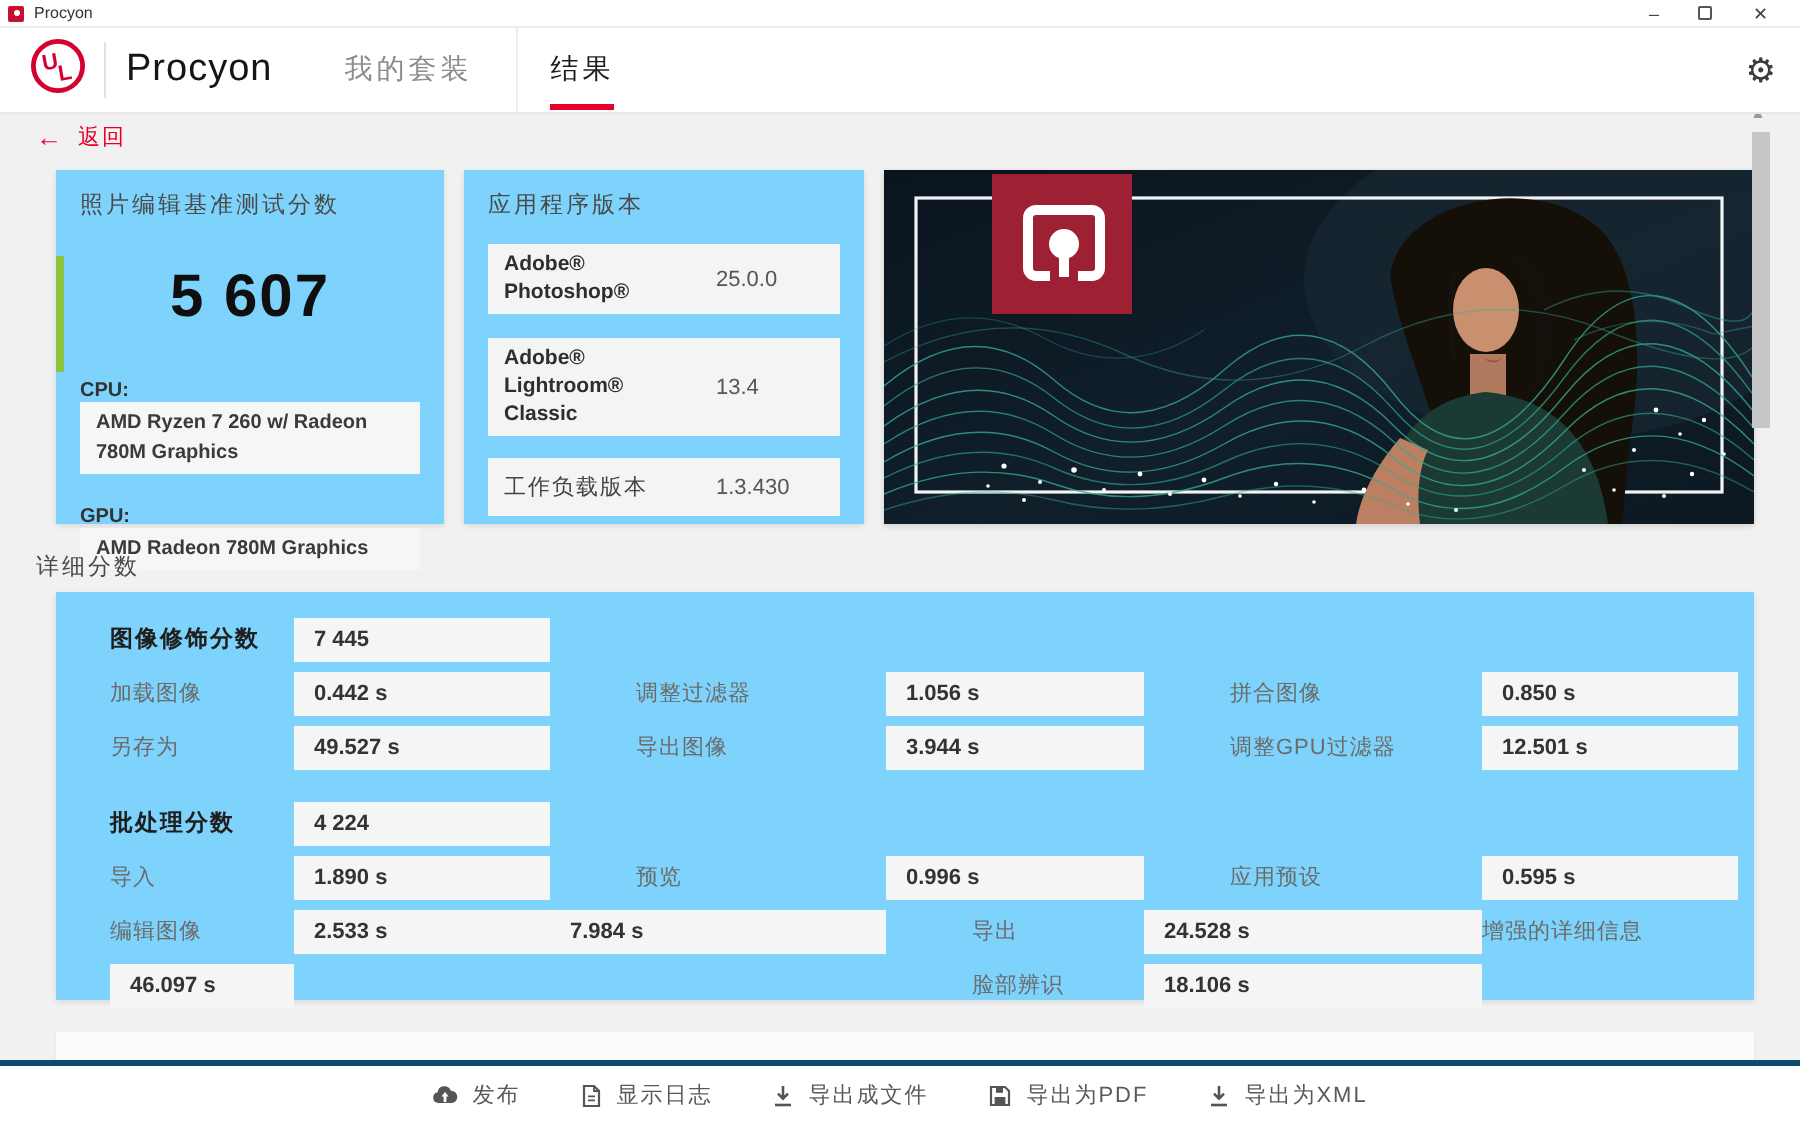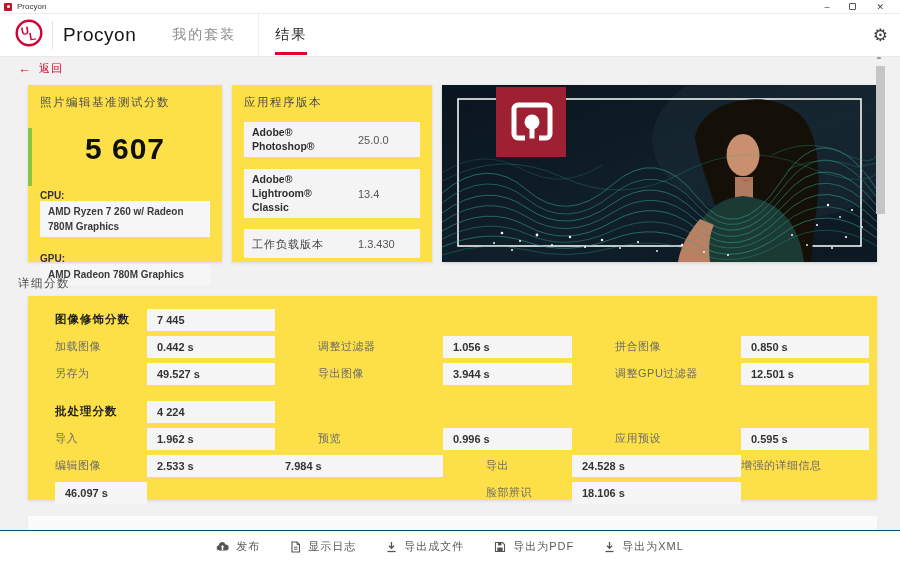--- a/index.html
+++ b/index.html
@@ -27,21 +27,21 @@
   .nav-sep { width:1px; height:43px; background:#ededed; margin-left:8px; }
   .tab-active { color:#1d1d1d; margin-left:2px; }
   .tab-active::after { content:""; position:absolute; left:14px; right:14px; bottom:2px; height:3px; background:#e4002b; }
   .gear { margin-left:auto; margin-right:12px; font-size:17px; color:#3c3c3c; line-height:1; }
 
   
   .back { position:absolute; top:61px; left:18px; display:flex; align-items:center; gap:7px;
           color:#e4002b; font-size:11px; letter-spacing:1px; z-index:5; }
   .back .arrow { font-size:13px; }
 
-  .card { position:absolute; background:#fde047; box-shadow:0 1px 3px rgba(0,0,0,.10); }
+  .card { position:absolute; background:#7dd3fc; box-shadow:0 1px 3px rgba(0,0,0,.10); }
   .card-title { font-size:11.5px; color:#4a4a4a; letter-spacing:1.5px; }
 
   
   .score-card { left:28px; top:85px; width:194px; height:177px; padding:10px 12px; }
   .green-bar { position:absolute; left:0; top:43px; width:4px; height:58px; background:#8cc63e; }
   .big-score { text-align:center; font-size:30px; font-weight:bold; color:#0f0f0f; letter-spacing:1px; margin-top:22px; }
   .hw-row { display:flex; margin-top:12px;flex-direction:column; }
   .hw-row.first { margin-top:20px; }
   .hw-label { font-size:10px; font-weight:bold; color:#333; width:32px; padding-top:4px; }
   .hw-box { background:#f6f6f6; font-size:10px; font-weight:bold; color:#3a3a3a; line-height:1.5;
@@ -69,21 +69,21 @@
   .vbox { background:#f5f5f6; height:22px; line-height:22px; padding-left:10px; font-size:11px; font-weight:bold; color:#333; }
 
   .partial-card { position:absolute; left:28px; top:516px; width:849px; height:14px; background:#fbfbfb; box-shadow:0 1px 2px rgba(0,0,0,.06); }
 
   
   .scroll-up { position:absolute; left:875px; top:52px; font-size:8px; color:#9a9a9a; }
   .scroll-thumb { position:absolute; left:876px; top:66px; width:9px; height:148px; background:#c6c6c6; }
 
   
   .footer { position:absolute; left:0; top:530px; width:900px; height:32px; background:#fff;
-            border-top:1px solid #0c4a6e; display:flex; align-items:center; justify-content:center; gap:30px; z-index:20; }
+            border-top:3px solid #0c4a6e; display:flex; align-items:center; justify-content:center; gap:30px; z-index:20; }
   .fbtn { display:flex; align-items:center; gap:7px; font-size:11px; color:#5a5a5a; letter-spacing:1px; cursor:default; }
   .fbtn svg { display:block; }
 </style>
 </head>
 <body>
 
 <div class="titlebar">
   <span class="tb-icon"></span>
   <span class="tb-title">Procyon</span>
   <div class="tb-controls">
@@ -251,21 +251,21 @@
 
   <div class="dgrid batch">
     <div class="lbl hdr">批处理分数</div>
     <div class="vbox">4 224</div>
     <div></div>
       <div></div>
       <div></div>
       <div></div>
 
     <div class="lbl">导入</div>
-    <div class="vbox">1.962 s</div>
+    <div class="vbox">1.890 s</div>
     <div class="lbl pl">预览</div>
     <div class="vbox">0.996 s</div>
     <div class="lbl pl">应用预设</div>
     <div class="vbox">0.595 s</div>
 
     <div class="lbl">编辑图像</div>
     <div class="vbox">2.533 s</div>
     <div class="vbox">7.984 s</div>
     <div class="lbl pl">导出</div>
     <div class="vbox">24.528 s</div>

